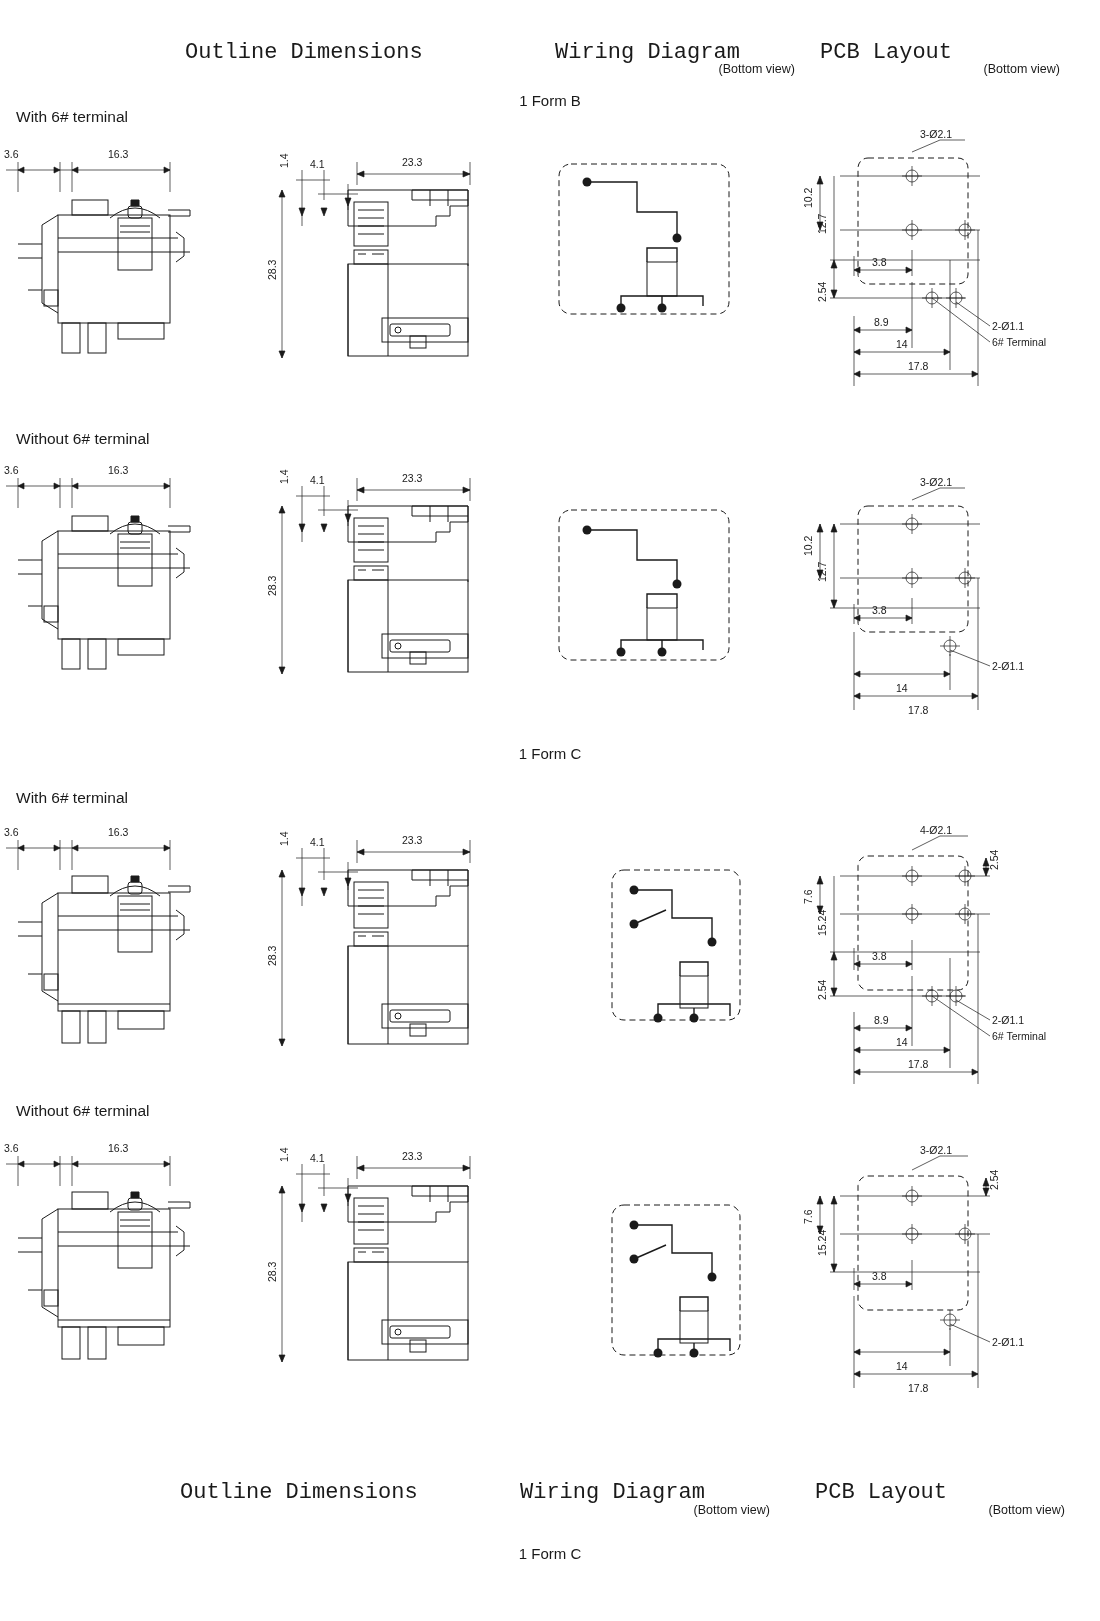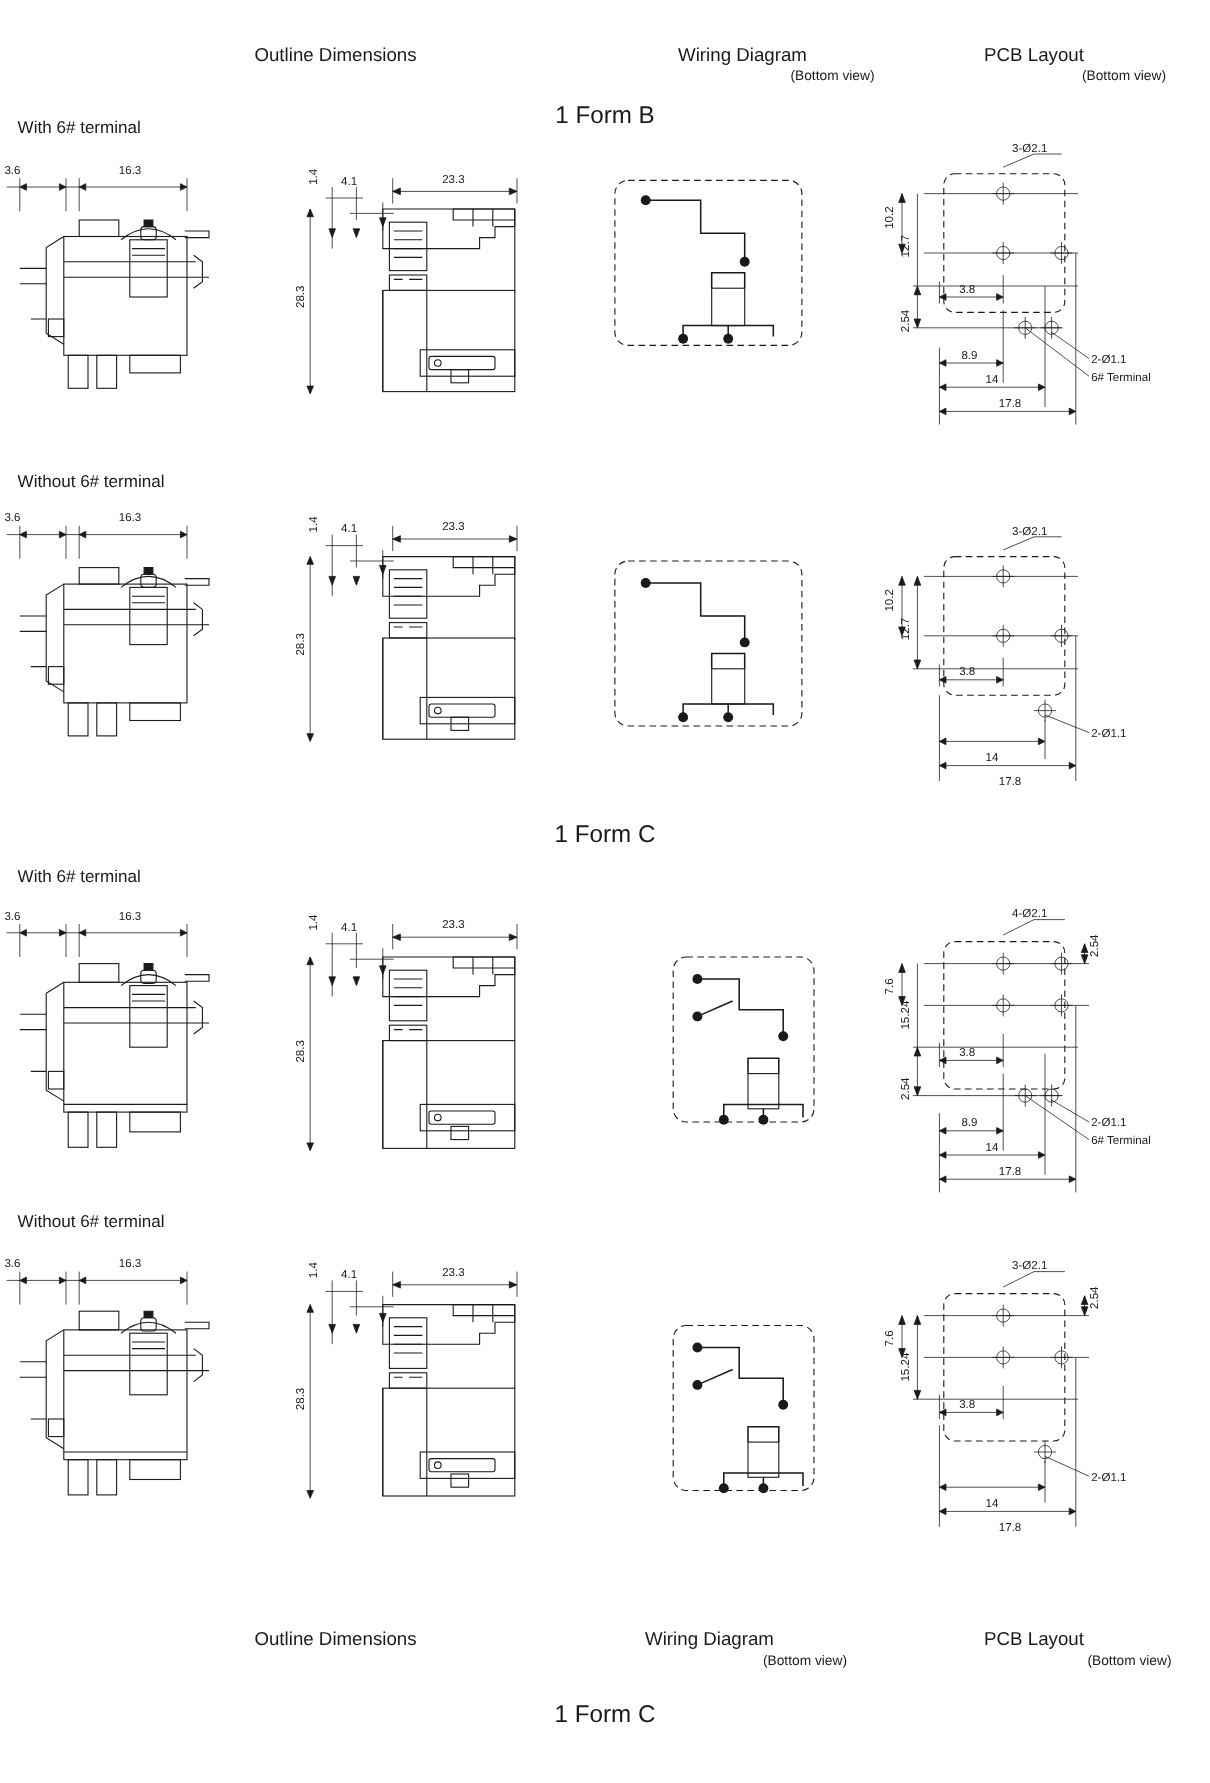--- a/index.html
+++ b/index.html
@@ -1,21 +1,21 @@
 <!DOCTYPE html>
 <html><head>
 <meta charset="utf-8">
 <style>
   html,body{margin:0;padding:0;background:#fff;}
   body{width:1100px;height:1621px;position:relative;font-family:"Liberation Sans",sans-serif;color:#1a1a1a;}
   .page{position:relative;width:1100px;height:1621px;overflow:hidden;}
   .abs{position:absolute;}
-  .hdr{font-size:17px;text-align:center;white-space:nowrap;}
+  .hdr{font-size:22px;white-space:nowrap;font-family:Liberation Mono, monospace;}
   .sub{font-size:12.5px;text-align:right;white-space:nowrap;}
-  .formtitle{font-size:22px;text-align:center;white-space:nowrap;}
+  .formtitle{font-size:15px;text-align:center;white-space:nowrap;}
   .sect{font-size:15.5px;white-space:nowrap;}
   svg{display:block;overflow:visible;}
   .ln{stroke:#1a1a1a;stroke-width:1;fill:none;}
   .ln2{stroke:#1a1a1a;stroke-width:1.4;fill:none;}
   .thin{stroke:#1a1a1a;stroke-width:.7;fill:none;}
   .dash{stroke:#1a1a1a;stroke-width:1;fill:none;stroke-dasharray:6 4;}
   .dot{fill:#1a1a1a;}
   .wht{fill:#fff;stroke:#1a1a1a;stroke-width:1;}
   text{font-family:"Liberation Sans",sans-serif;font-size:10.5px;fill:#1a1a1a;}
 </style>

